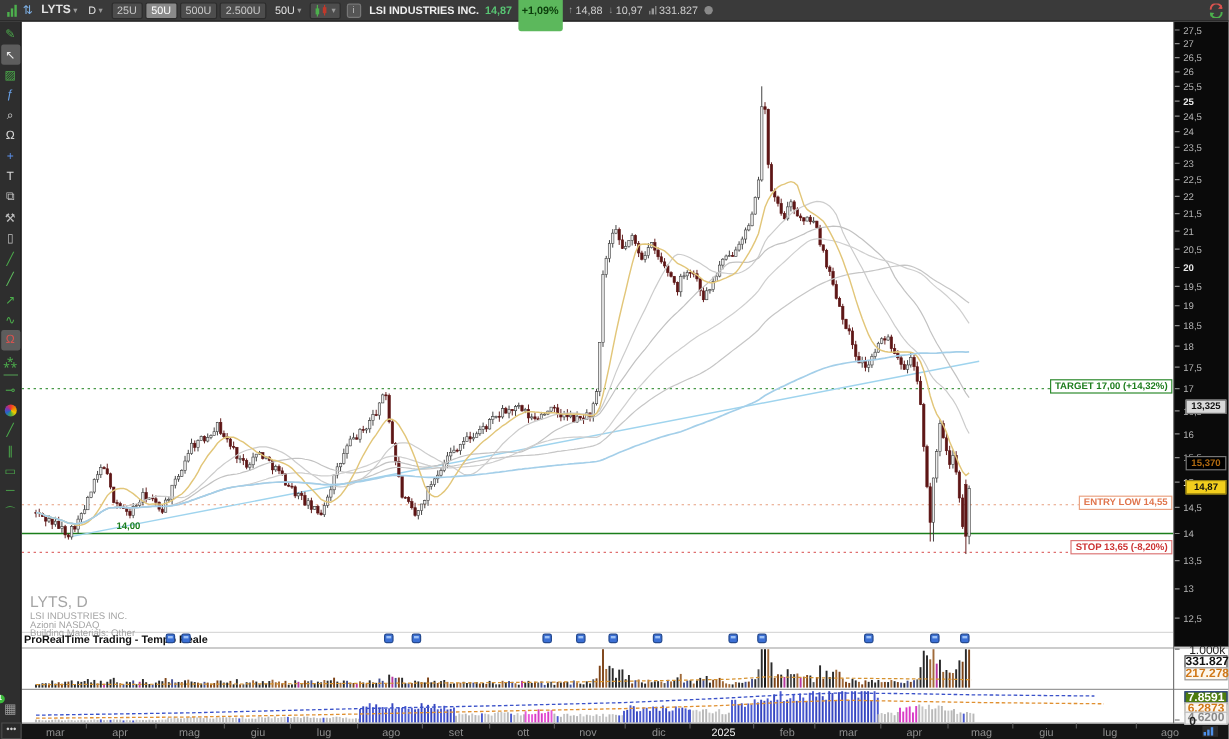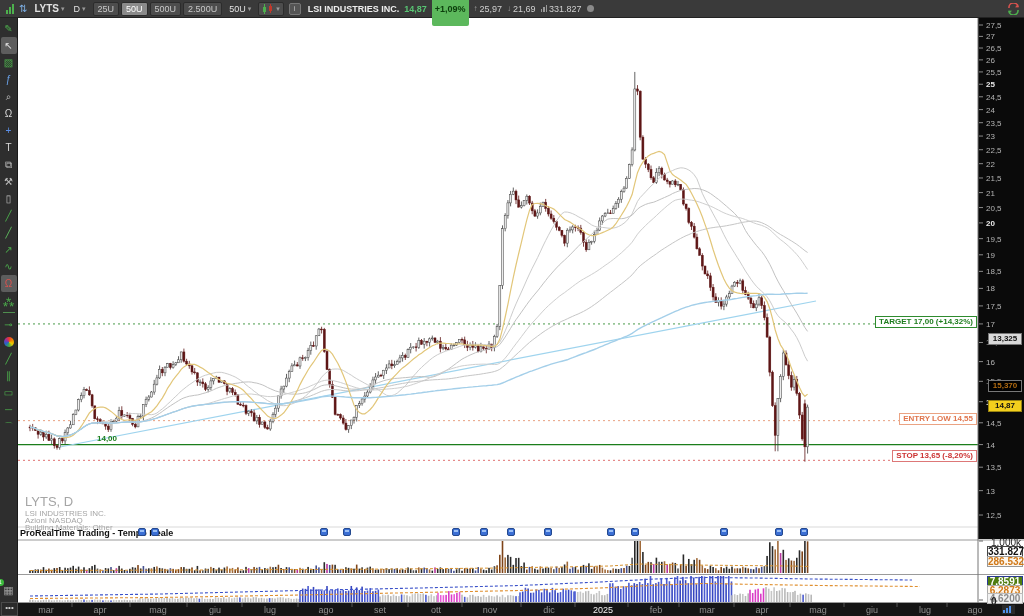--- a/index.html
+++ b/index.html
@@ -128,25 +128,25 @@
           <line x1="8.5" y1="0" x2="8.5" y2="9" stroke="#c0392b" stroke-width="1"></line>
       </svg>
       <span class="caret">▾</span>
     </span>
     <span class="info">i</span>
     <span class="iname">LSI INDUSTRIES INC.</span>
     <span class="last">14,87</span>
     <span class="chg">+1,09%</span>
     <span class="hl">
         <span class="arr">↑</span>
-      <span>25,97</span>
+      <span>14,88</span>
       </span>
     <span class="hl">
         <span class="arr">↓</span>
-      <span>21,69</span>
+      <span>10,97</span>
       </span>
     <span class="hl">
         <span class="volico">
           <i></i>
           <i></i>
           <i></i>
         </span>
       <span>331.827</span>
       </span>
     <span class="dot"></span>
@@ -1473,21 +1473,21 @@
   <div class="lvl lbl-entry">ENTRY LOW 14,55</div>
   <div class="lvl lbl-stop">STOP 13,65 (-8,20%)</div>
   <div class="lbl-14">14,00</div>
 
   <div class="badge badge-ma-slow">13,325</div>
   <div class="badge badge-ma-fast">15,370</div>
   <div class="badge badge-last">14,87</div>
 
   <div class="axlbl vol-max">1.000k</div>
   <div class="axlbl vol-cur">331.827</div>
-  <div class="axlbl vol-avg">286.532</div>
+  <div class="axlbl vol-avg">217.278</div>
   <div class="axlbl ind-1">7.8591</div>
   <div class="axlbl ind-2">6.2873</div>
   <div class="axlbl ind-3">4.6200</div>
   <div class="axlbl ind-0">0</div>
 
   <div class="morebtn">•••</div>
   <div class="miniexp">
       <i></i>
       <i></i>
       <i></i>

